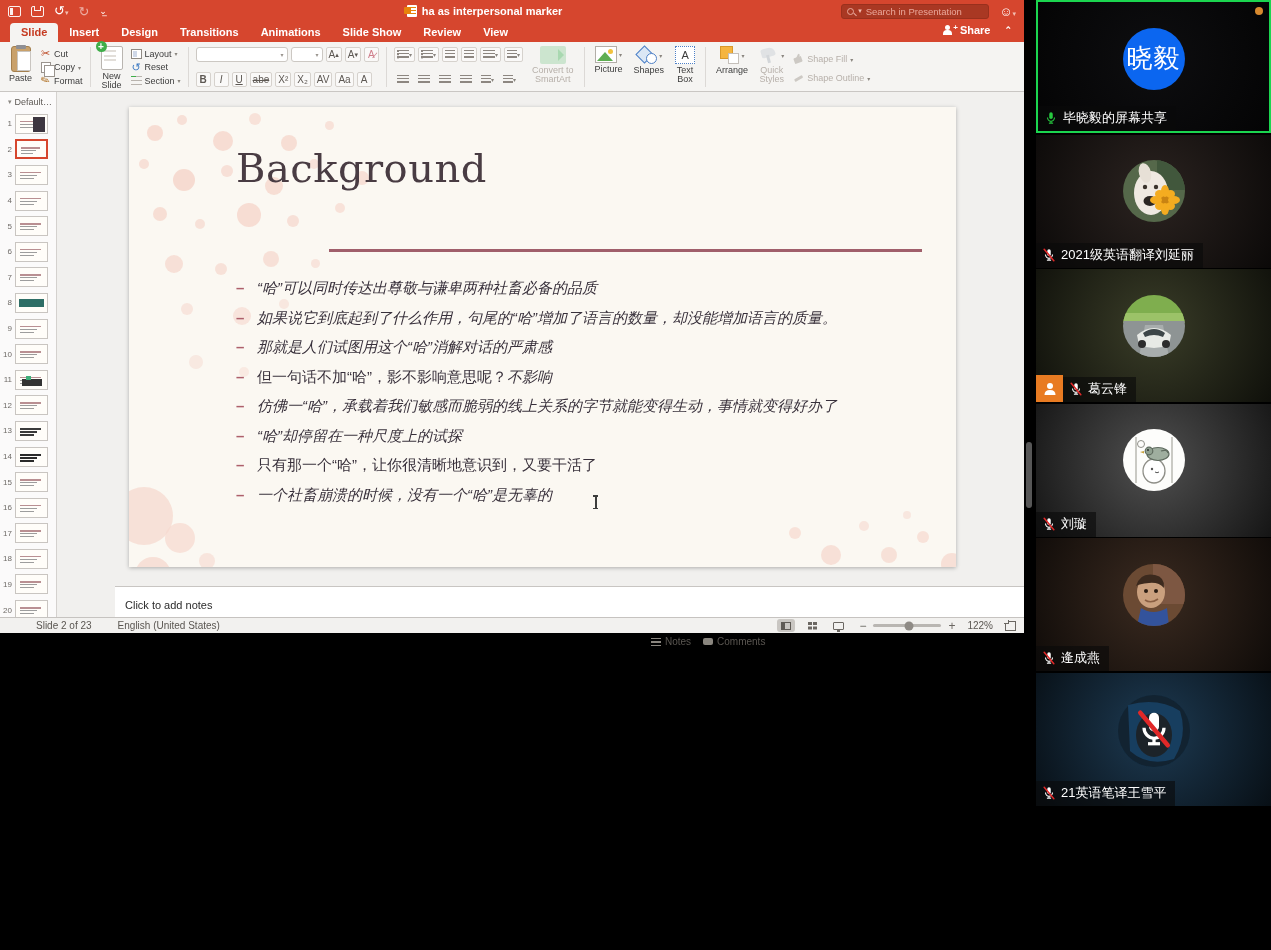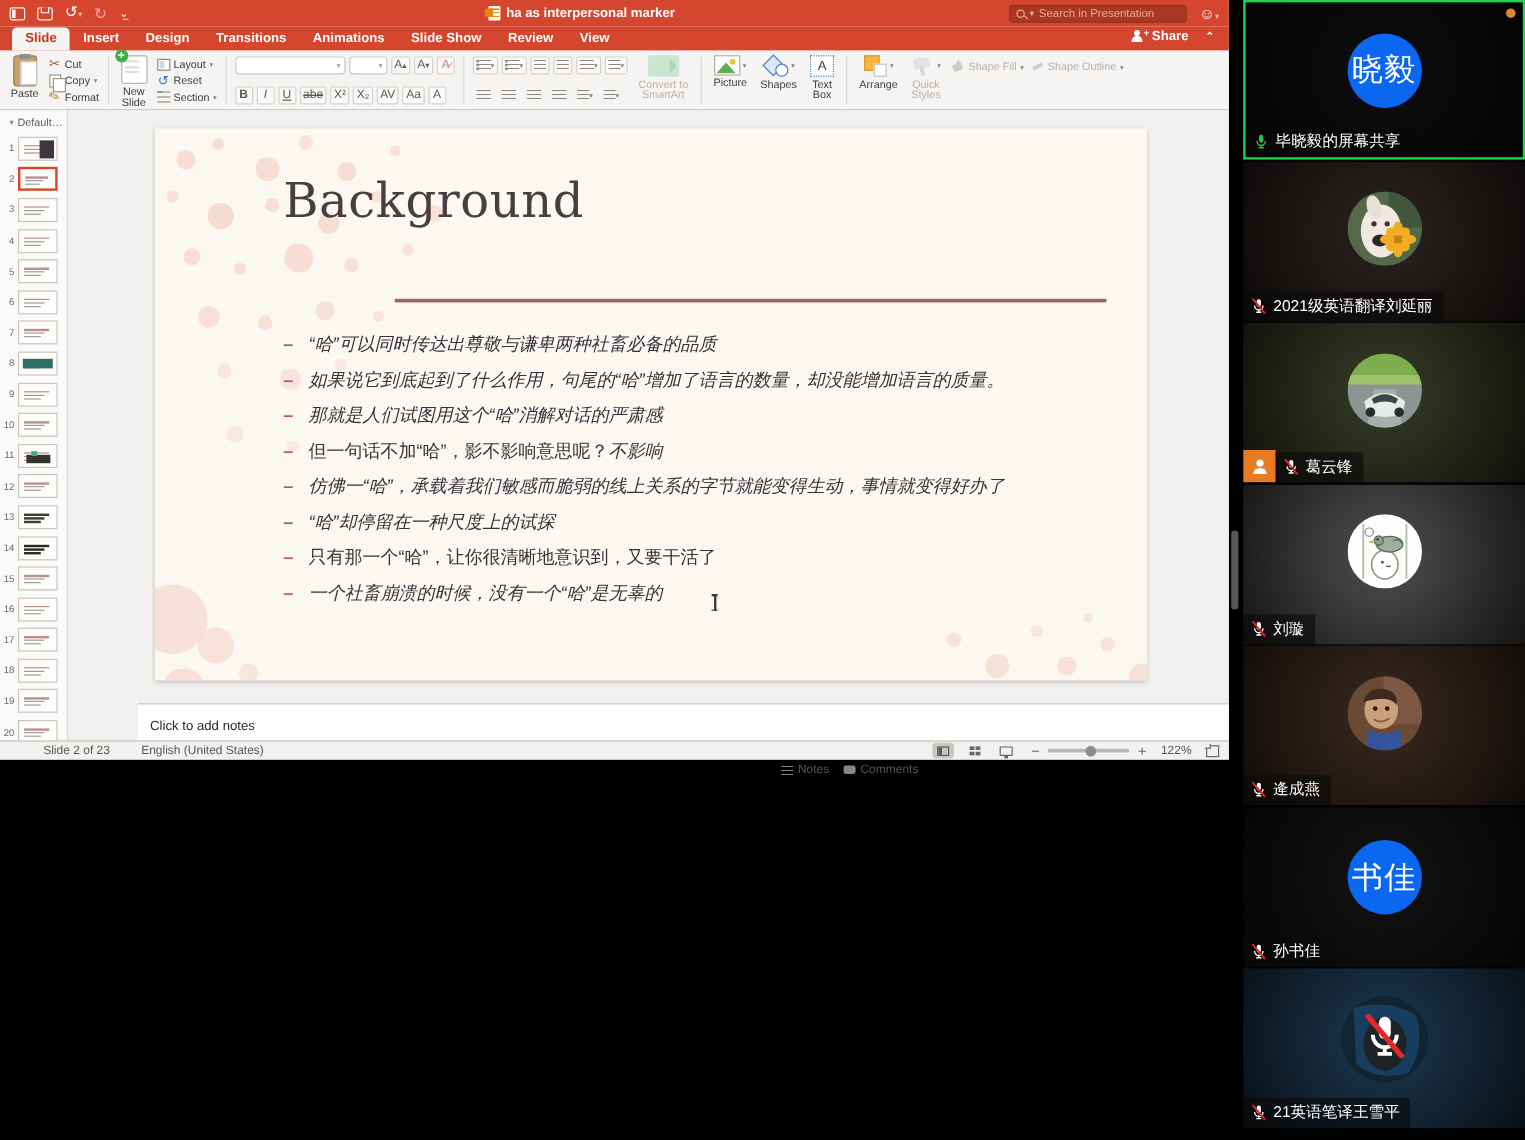--- a/index.html
+++ b/index.html
@@ -100,21 +100,21 @@
   .ic-arrange::before { content:""; position:absolute; left:0; top:0; width:11px; height:11px; background:#f5b53f; border:1px solid #d9992a; }
   .ic-arrange::after { content:""; position:absolute; right:1px; bottom:0; width:9px; height:9px; background:#fff; border:1px solid #c5c0ba; }
   .ic-qstyle { width:20px; height:18px; position:relative; opacity:.55; }
   .ic-qstyle::before { content:""; position:absolute; left:2px; top:2px; width:14px; height:9px; background:#cfd4d9; border-radius:2px 6px 2px 2px; transform:rotate(-15deg); }
   .ic-qstyle::after { content:""; position:absolute; left:8px; top:9px; width:3px; height:8px; background:#b9bfc6; transform:rotate(-15deg); }
   .ic-fill { width:11px; height:11px; position:relative; opacity:.6; }
   .ic-fill::before { content:""; position:absolute; left:1px; top:3px; width:8px; height:6px; background:#b3aea6; transform:rotate(-20deg); border-radius:1px; }
   .ic-fill::after { content:""; position:absolute; left:4px; top:0; width:2px; height:5px; background:#b3aea6; transform:rotate(25deg); }
   .ic-outline { width:11px; height:11px; position:relative; opacity:.6; }
   .ic-outline::before { content:""; position:absolute; left:1px; top:4px; width:9px; height:2.5px; background:#b3aea6; transform:rotate(-30deg); border-radius:1px; }
-  .shapestack { display:flex; flex-direction:row; justify-content:center; gap:6px; padding-top:4px; }
+  .shapestack { display:flex; flex-direction:column; justify-content:center; gap:6px; padding-top:4px; }
 
   
   .content { position:absolute; top:92px; bottom:16px; left:0; right:0; display:flex; }
   .thumbpanel { width:57px; background:#fbfafa; border-right:1px solid #d4d1ce; padding-top:3px; overflow:hidden; position:relative; }
   .thumb-head { display:flex; align-items:center; gap:3px; font-size:9px; color:#5e5a56; padding:2px 0 4px 8px; }
   .thumb-head .chv { font-size:7px; color:#8b8782; }
   .thumb-row { display:flex; align-items:center; height:25.6px; }
   .thumb-num { width:15px; text-align:right; font-size:8px; color:#6e6a66; padding-right:3px; }
   .thumb-box { width:33px; height:20px; background:#fffdf9; border:1px solid #c9c5c1; position:relative; overflow:hidden; }
   .thumb-box.selected { border:2px solid #d6462e; }
@@ -819,37 +819,20 @@
             <rect x="6" y="1.5" width="4" height="7.5" rx="2" fill="#ffffff"></rect>
             <path d="M4 7.5 a4 4.2 0 0 0 8 0" fill="none" stroke="#ffffff" stroke-width="1.3"></path>
             <line x1="8" y1="11.8" x2="8" y2="13.6" stroke="#ffffff" stroke-width="1.3"></line>
             <line x1="5.6" y1="13.9" x2="10.4" y2="13.9" stroke="#ffffff" stroke-width="1.3"></line>
             <line x1="2.5" y1="1.5" x2="13.5" y2="14.5" stroke="#e02828" stroke-width="1.8" stroke-linecap="round"></line>
           </svg>
         </span>
         <span>逄成燕</span>
       </div>
     </div>
-    <div class="tile" style="background: radial-gradient(circle at 50% 44%, rgb(19, 19, 19), rgb(0, 0, 0) 135%);">
-      <div class="avatar-wrap">
-        <div class="avatar-circle initials">书佳</div>
-      </div>
-      <div class="namebar">
-        <span style="display:inline-flex;">
-          <svg viewBox="0 0 16 16" width="14" height="14">
-            <rect x="6" y="1.5" width="4" height="7.5" rx="2" fill="#ffffff"></rect>
-            <path d="M4 7.5 a4 4.2 0 0 0 8 0" fill="none" stroke="#ffffff" stroke-width="1.3"></path>
-            <line x1="8" y1="11.8" x2="8" y2="13.6" stroke="#ffffff" stroke-width="1.3"></line>
-            <line x1="5.6" y1="13.9" x2="10.4" y2="13.9" stroke="#ffffff" stroke-width="1.3"></line>
-            <line x1="2.5" y1="1.5" x2="13.5" y2="14.5" stroke="#e02828" stroke-width="1.8" stroke-linecap="round"></line>
-          </svg>
-        </span>
-        <span>孙书佳</span>
-      </div>
-    </div>
     <div class="tile" style="background: radial-gradient(circle at 50% 44%, rgb(29, 58, 82), rgb(0, 0, 0) 135%);">
       <div class="avatar-wrap">
         <div style="position:relative;width:72px;height:72px;"><svg width="72" height="72">
             <defs>
               <clipPath id="cp-mo">
                 <circle cx="36" cy="36" r="36"></circle>
               </clipPath>
             </defs>
             <g clip-path="url(#cp-mo)">
               <rect width="72" height="72" fill="#10334e"></rect>

